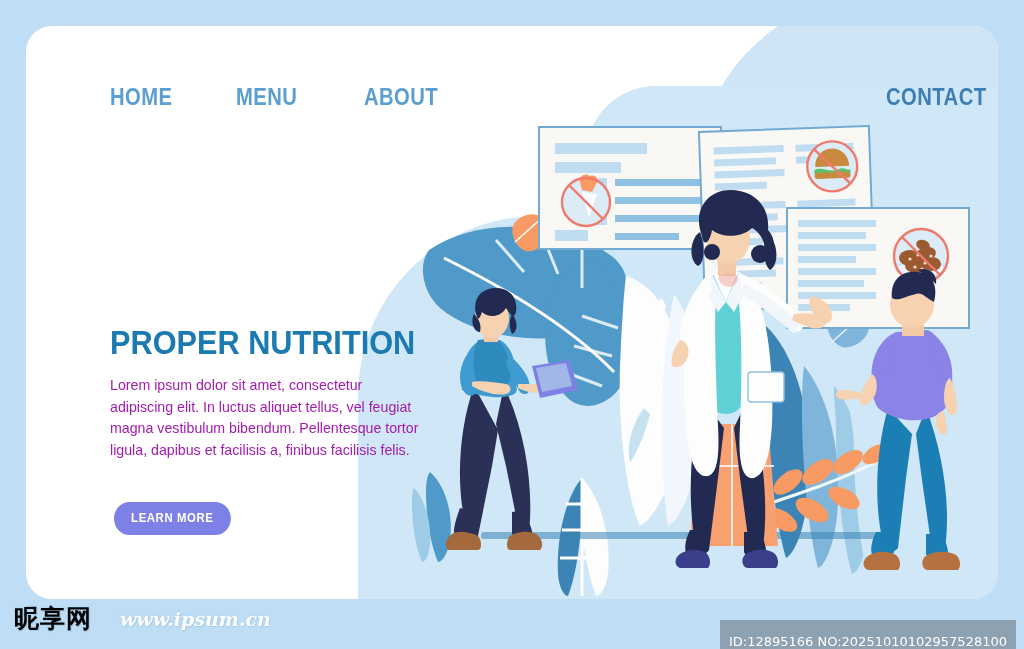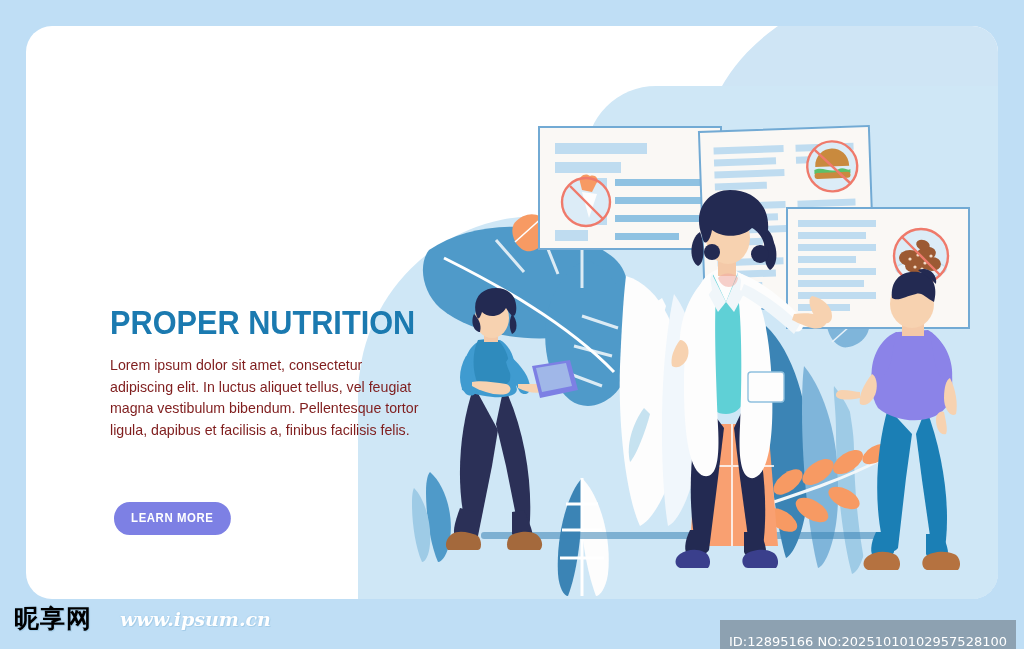--- a/index.html
+++ b/index.html
@@ -46,29 +46,29 @@
     color:#5b9fd0;text-decoration:none;
     font-family:"Liberation Sans", sans-serif;
     transform:scaleX(.88);transform-origin:left center;
   }
   .nav .n0{left:26px;}
   .nav .n1{left:152px;}
   .nav .n2{left:280px;}
   .nav .n3{left:802px;color:#3c7fb4;}
 
   
-  .hero{position:absolute;left:84px;top:280px;width:330px;z-index:6;}
+  .hero{position:absolute;left:84px;top:300px;width:330px;z-index:6;}
   .hero h1{
     margin:0 0 16px 0;font-size:33px;line-height:1;font-weight:bold;
     color:#1b7ab0;letter-spacing:0px;
     transform:scaleX(.93);transform-origin:left center;
     font-family:"Liberation Sans", sans-serif;
   }
   .hero p{
-    margin:0;font-size:14.2px;line-height:1.52;color:#7f1d1d;
+    margin:0;font-size:14.2px;line-height:1.52;color:#a21caf;
     font-family:"Liberation Sans", sans-serif;width:312px;
   }
   .btn{
     position:absolute;left:88px;top:476px;z-index:6;
     background:#7d80e4;color:#fff;border:none;
     border-radius:18px;padding:9px 18px 10px 18px;
     font-size:12px;font-weight:bold;letter-spacing:.6px;
     font-family:"Liberation Sans", sans-serif;cursor:pointer;
     transform:scaleX(.95);transform-origin:left center;
   }
@@ -368,20 +368,26 @@
 
           <path d="M876 288 L898 288 L898 310 L876 310 Z" fill="#f4c9a8"></path>
           <ellipse cx="886" cy="278" rx="22" ry="24" fill="#f7d2b0"></ellipse>
           <path d="M866 272 C864 254 876 244 892 246 C908 248 912 262 908 276 C900 272 896 266 890 268 C880 270 872 276 866 272 Z" fill="#232a52"></path>
           <path d="M892 244 C902 240 912 248 910 258 C904 252 896 248 892 244 Z" fill="#232a52"></path>
         </g>
 
       </g>
     </svg>
 
+    <nav class="nav">
+      <a class="n0" href="#">HOME</a>
+      <a class="n1" href="#">MENU</a>
+      <a class="n2" href="#">ABOUT</a>
+      <a class="n3" href="#">CONTACT</a>
+    </nav>
 
     <div class="hero">
       <h1>PROPER NUTRITION</h1>
       <p>Lorem ipsum dolor sit amet, consectetur adipiscing elit. In luctus aliquet tellus, vel feugiat magna vestibulum bibendum. Pellentesque tortor ligula, dapibus et facilisis a, finibus facilisis felis.</p>
     </div>
     <button class="btn">LEARN MORE</button>
 
   </div>
 
   <div class="wm-logo">昵享网</div>

